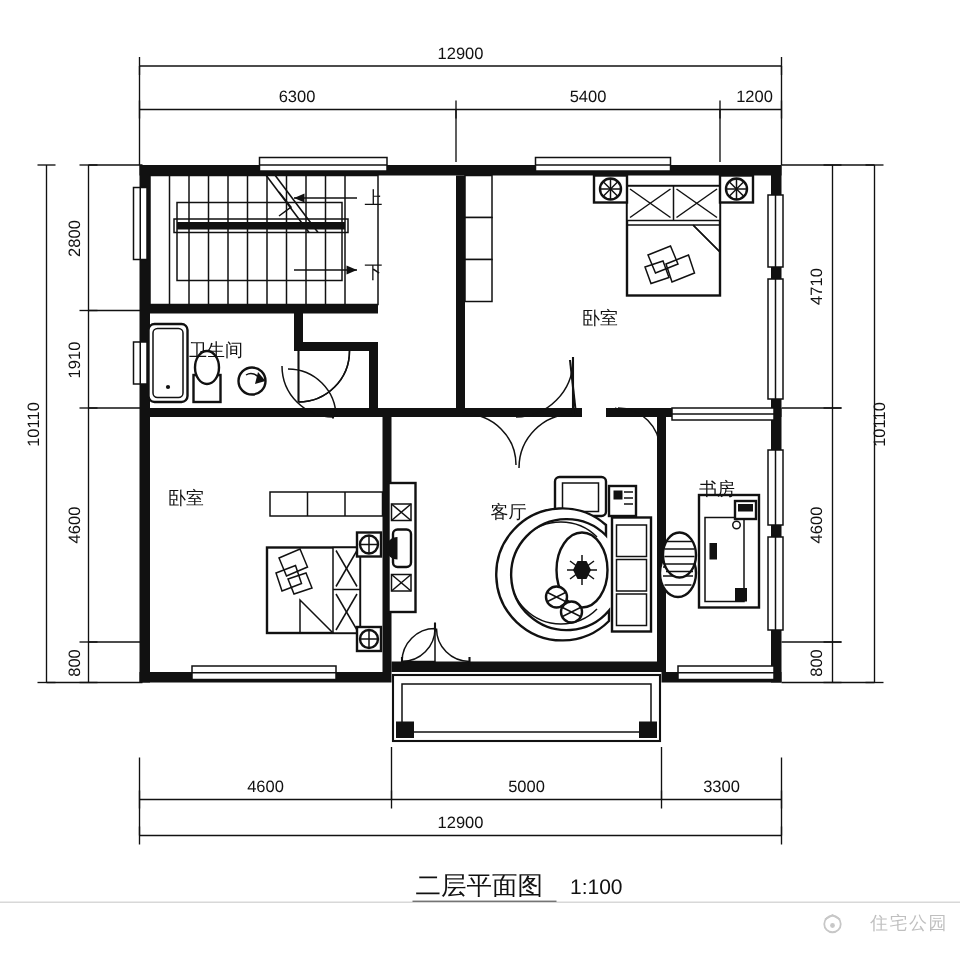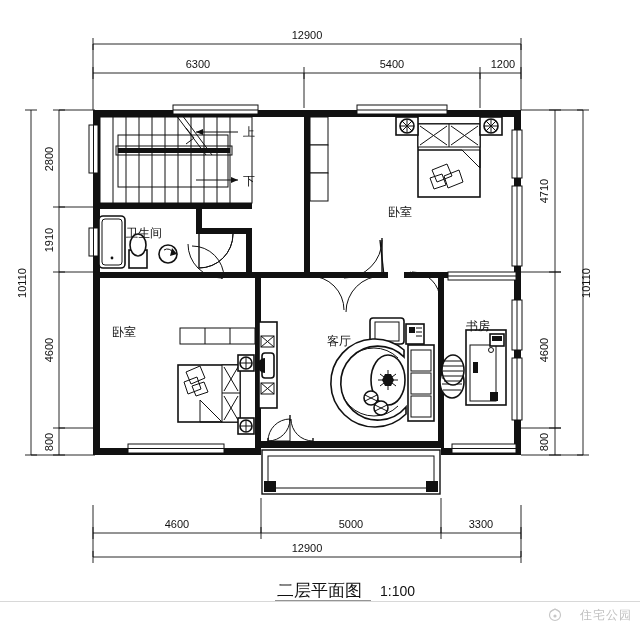--- a/index.html
+++ b/index.html
@@ -12,21 +12,21 @@
   .arrtxt{font-family:"DejaVu Sans","Liberation Sans",sans-serif;font-size:12px;fill:#111;}
   .titletxt{font-family:"DejaVu Sans","Liberation Sans",sans-serif;font-size:17px;fill:#111;}
   .scaletxt{font-family:"Liberation Sans","DejaVu Sans",sans-serif;font-size:14px;fill:#111;}
   .wall{fill:#111;}
   .thin{stroke:#111;stroke-width:1;fill:none;}
   .thin2{stroke:#111;stroke-width:1.4;fill:none;}
   .dimline{stroke:#111;stroke-width:0.9;fill:none;}
   .furn{stroke:#111;stroke-width:1;fill:#fff;}
   .furnD{stroke:#111;stroke-width:1.6;fill:#fff;}
   .solidblk{fill:#111;stroke:none;}
-  .wmbox{position:absolute;right:8px;bottom:6px;display:flex;gap:17px;
+  .wmbox{position:absolute;right:8px;bottom:6px;display:flex;align-items:center;gap:17px;
          opacity:.55;}
   .wmtext{font-family:"DejaVu Sans","Liberation Sans",sans-serif;font-size:12px;color:#8c8c8c;letter-spacing:1px;}
   .botline{position:absolute;left:0;bottom:28px;width:640px;height:1px;background:#d8d8d8;}
 </style>
 </head>
 <body>
 
 <div id="stage">
 
 <svg width="640" height="640" viewBox="0 0 640 640">

